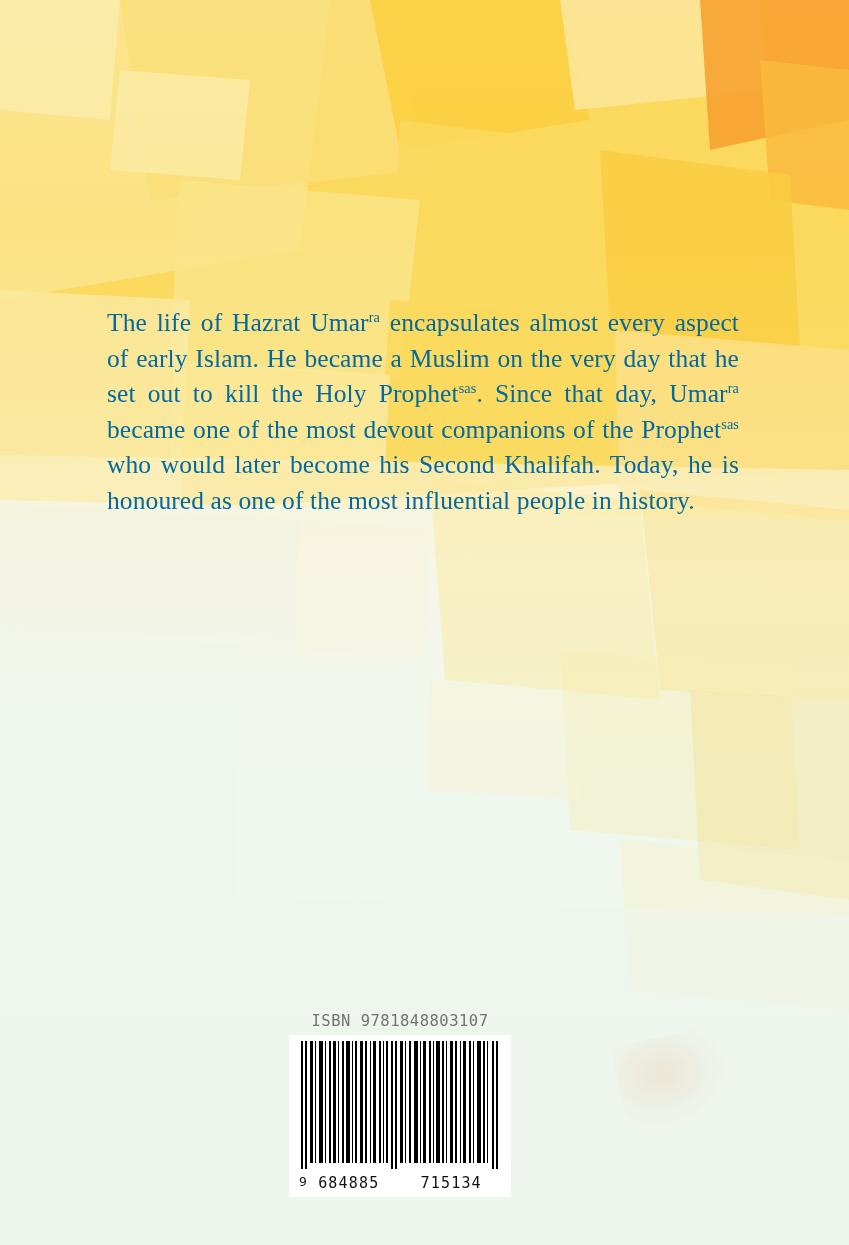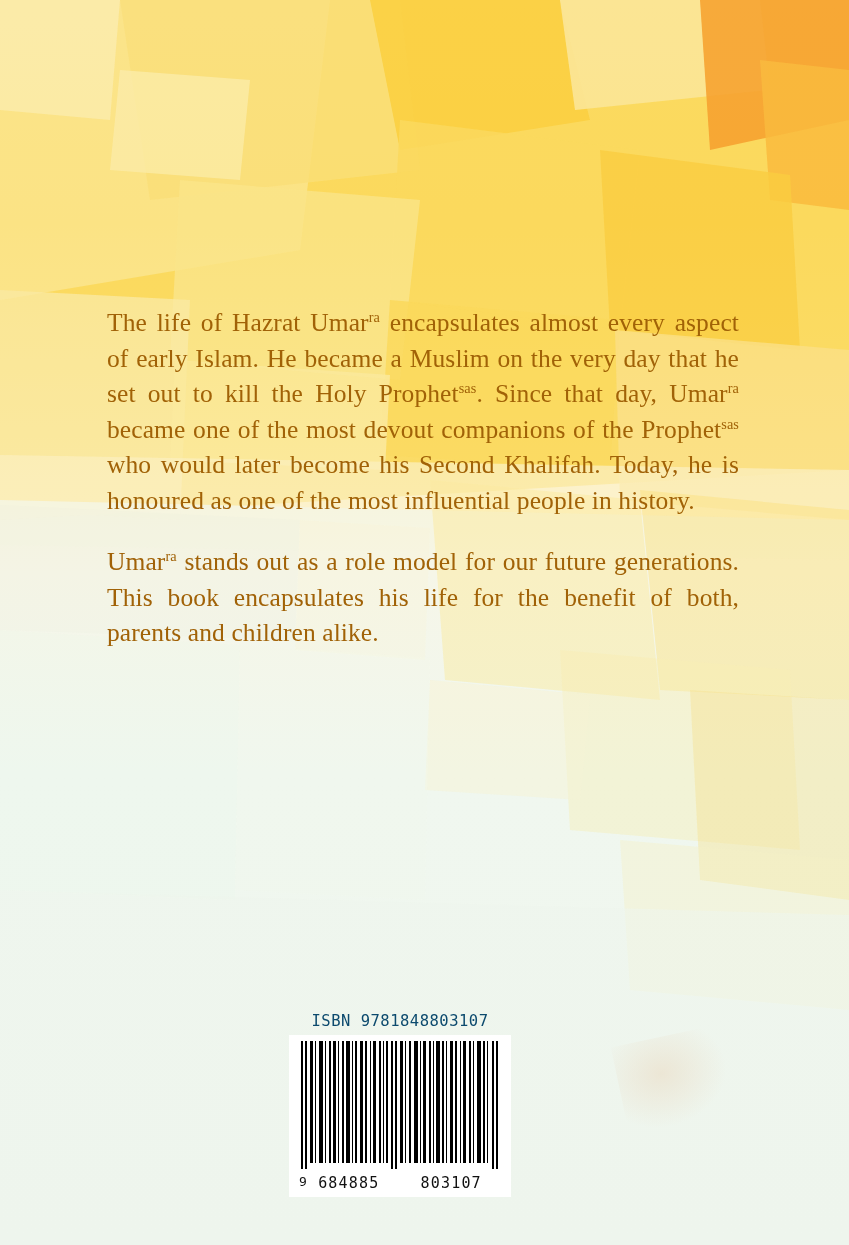--- a/index.html
+++ b/index.html
@@ -37,21 +37,21 @@
   
   .content {
     position: absolute;
     left: 107px;
     top: 305px;
     width: 632px;
   }
   .para {
     font-size: 25.5px;
     line-height: 35.5px;
-    color: #a16207;
+    color: #0369a1;
     text-align: justify;
     text-justify: inter-word;
     margin: 0 0 26px 0;
     letter-spacing: 0.1px;
   }
   .para:last-child { margin-bottom: 0; }
   sup {
     font-size: 0.56em;
     vertical-align: super;
     line-height: 0;
@@ -62,21 +62,21 @@
     position: absolute;
     left: 289px;
     top: 1012px;
     width: 222px;
     text-align: center;
   }
   .isbn-text {
     font-family: "DejaVu Sans Mono", monospace;
     font-size: 15.5px;
     letter-spacing: 0.5px;
-    color: #0c4a6e;
+    color: #737373;
     margin-bottom: 5px;
     white-space: nowrap;
   }
   .barcode-box {
     position: relative;
     background: #ffffff;
     padding: 6px 8px 2px 8px;
     border: 0;
   }
   .bars {
@@ -154,23 +154,20 @@
       <polygon points="120,70 250,80 240,180 110,170" fill="#fdf6d2" opacity="0.7"></polygon>
       <polygon points="0,0 120,0 110,120 0,110" fill="#fdf8e0" opacity="0.6"></polygon>
     </svg>
 
     <div class="speckle"></div>
   </div>
 
   <div class="content">
     <p class="para">
       The life of Hazrat Umar<sup>ra</sup> encapsulates almost every aspect of early Islam. He became a Muslim on the very day that he set out to kill the Holy Prophet<sup>sas</sup>. Since that day, Umar<sup>ra</sup> became one of the most devout companions of the Prophet<sup>sas</sup> who would later become his Second Khalifah. Today, he is honoured as one of the most influential people in history.
-    </p>
-    <p class="para">
-      Umar<sup>ra</sup> stands out as a role model for our future generations. This book encapsulates his life for the benefit of both, parents and children alike.
     </p>
   </div>
 
   <div class="barcode-area">
     <div class="isbn-text">ISBN 9781848803107</div>
     <div class="barcode-box">
       <svg class="bars" viewBox="0 0 206 128" preserveAspectRatio="none">
         <rect x="0" y="0" width="206" height="128" fill="#ffffff"></rect>
         <g fill="#000000">
           <rect x="4" y="0" width="2" height="128"></rect>
@@ -216,18 +213,18 @@
           <rect x="186" y="0" width="2" height="122"></rect>
           <rect x="190" y="0" width="1" height="122"></rect>
           <rect x="195" y="0" width="2" height="128"></rect>
           <rect x="199" y="0" width="2" height="128"></rect>
         </g>
       </svg>
       <div class="barcode-digits">
         <span class="lead">9</span>
         <span>684885</span>
         <span>&nbsp;&nbsp;</span>
-        <span>803107</span>
+        <span>715134</span>
       </div>
     </div>
   </div>
 
 </div>
 
 </body></html>

